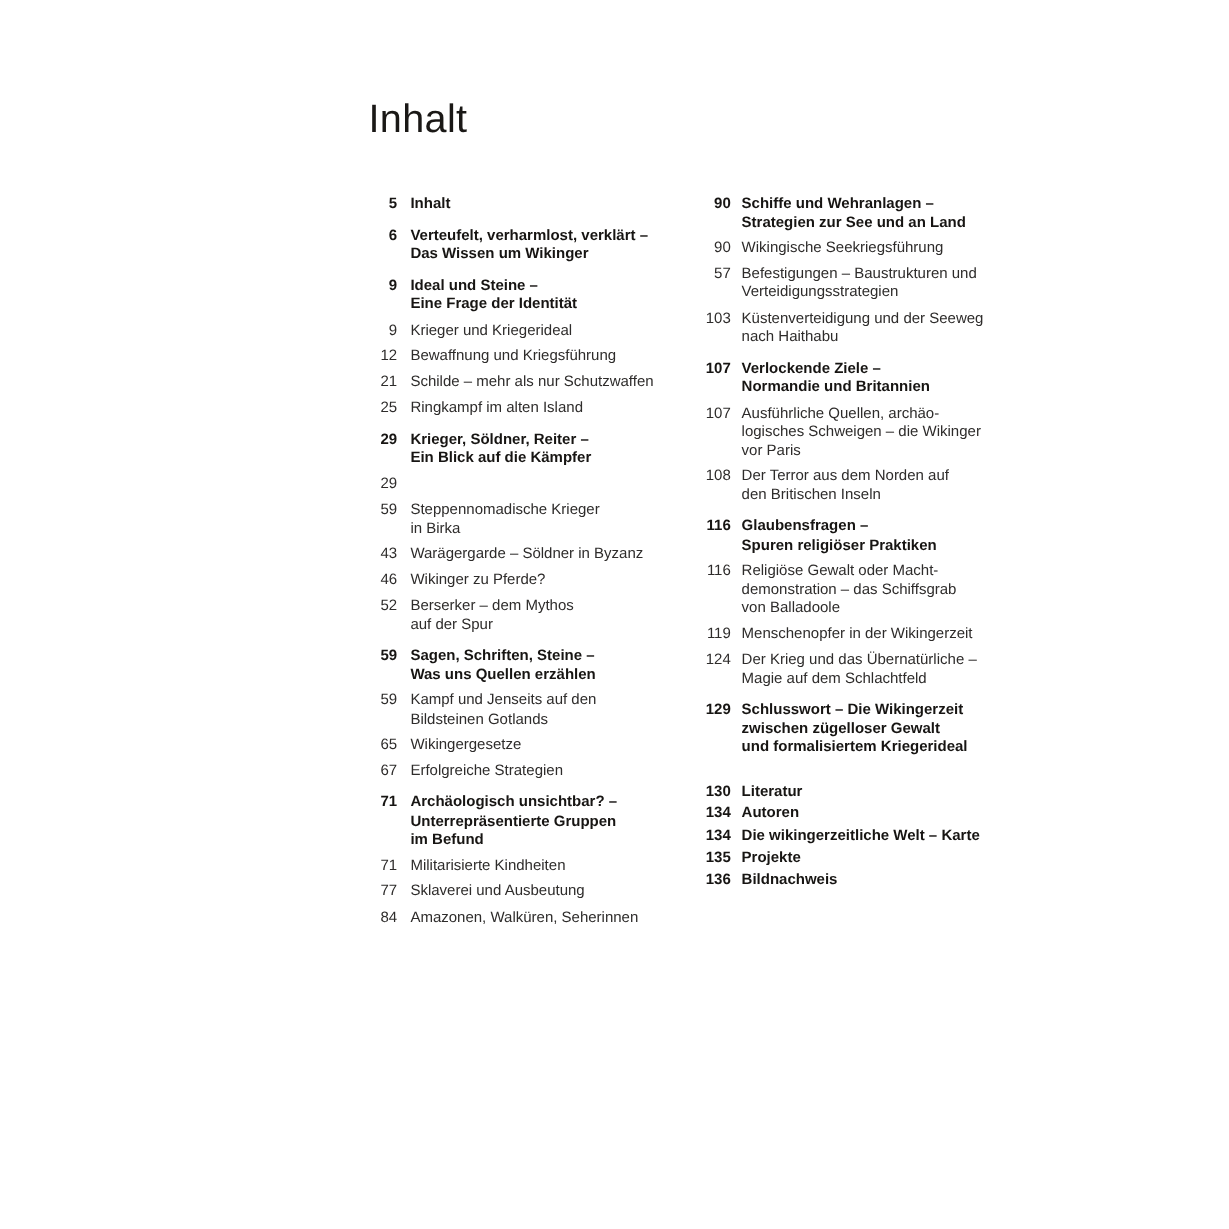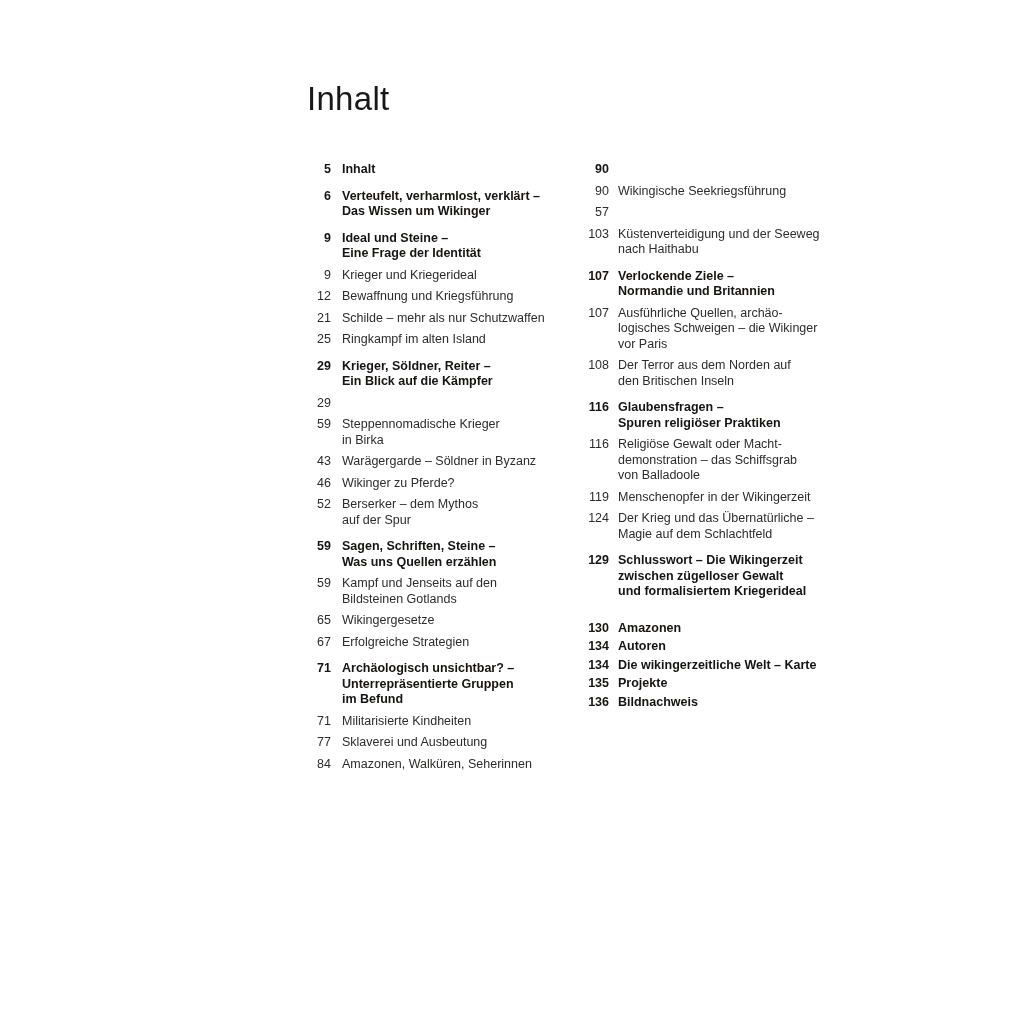--- a/index.html
+++ b/index.html
@@ -177,29 +177,37 @@
       <div class="toc-entry">
         <div class="num">84</div>
         <div class="txt">
           <span class="line">Amazonen, Walküren, Seherinnen</span>
         </div>
       </div>
     </div>
   <div id="toc-col-right" class="toc-col toc-col-right">
       <div class="toc-entry header">
         <div class="num">90</div>
+        <div class="txt">
+          <span class="line">Schiffe und Wehranlagen –</span>
+          <span class="line">Strategien zur See und an Land</span>
+        </div>
       </div>
       <div class="toc-entry">
         <div class="num">90</div>
         <div class="txt">
           <span class="line">Wikingische Seekriegsführung</span>
         </div>
       </div>
       <div class="toc-entry">
         <div class="num">57</div>
+        <div class="txt">
+          <span class="line">Befestigungen – Baustrukturen und</span>
+          <span class="line">Verteidigungsstrategien</span>
+        </div>
       </div>
       <div class="toc-entry">
         <div class="num">103</div>
         <div class="txt">
           <span class="line">Küstenverteidigung und der Seeweg</span>
           <span class="line">nach Haithabu</span>
         </div>
       </div>
       <div class="toc-entry header gap-section">
         <div class="num">107</div>
@@ -255,21 +263,21 @@
         <div class="num">129</div>
         <div class="txt">
           <span class="line">Schlusswort – Die Wikingerzeit</span>
           <span class="line">zwischen zügelloser Gewalt</span>
           <span class="line">und formalisiertem Kriegerideal</span>
         </div>
       </div>
       <div class="toc-entry header gap-large tight">
         <div class="num">130</div>
         <div class="txt">
-          <span class="line">Amazonen</span>
+          <span class="line">Literatur</span>
         </div>
       </div>
       <div class="toc-entry header tight">
         <div class="num">134</div>
         <div class="txt">
           <span class="line">Autoren</span>
         </div>
       </div>
       <div class="toc-entry header tight">
         <div class="num">134</div>

